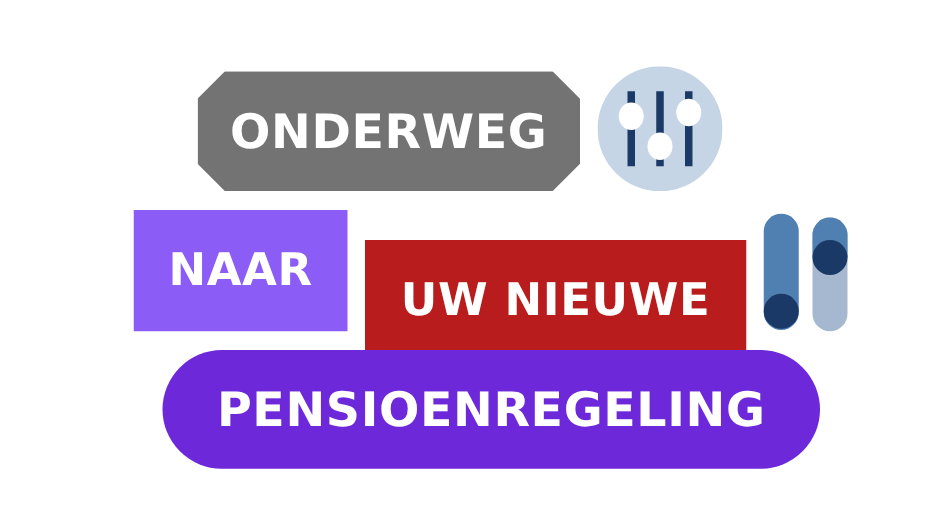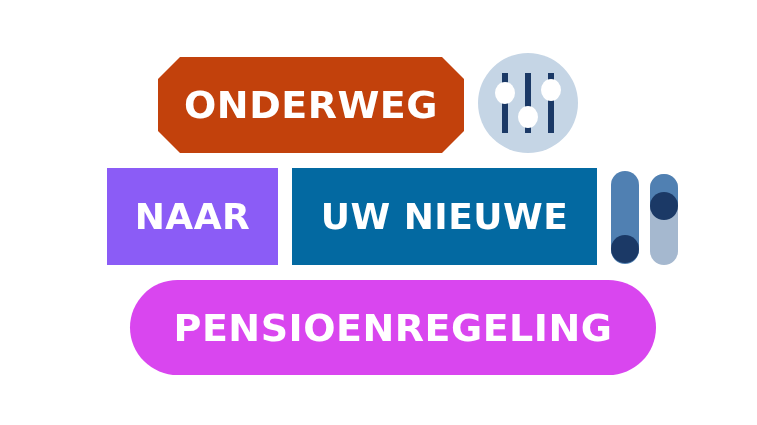--- a/index.html
+++ b/index.html
@@ -15,45 +15,45 @@
     font-size: 38px;
   }
   .rect-naar { left: 107px; top: 168px; width: 171px; height: 97px; font-size: 36px; }
   .rect-uw { left: 292px; top: 168px; width: 305px; height: 97px; font-size: 36px; }
   .pill { left: 130px; top: 280px; width: 526px; height: 95px; border-radius: 48px; font-size: 38px; }
   .icon { position: absolute; }
 </style>
 </head>
 <body>
 
-<div class="shape octagon" style="background:#c2410c;justify-content:center;">
+<div class="shape octagon" style="background:#737373;justify-content:center;">
   <span>ONDERWEG</span>
 </div>
 
 <svg class="icon" style="left:478px;top:53px;" width="100" height="100" viewBox="0 0 100 100">
   <circle cx="50" cy="50" r="50" fill="#c5d5e5"></circle>
   <rect x="24" y="20" width="6" height="60" fill="#1b3966"></rect>
   <rect x="47" y="20" width="6" height="60" fill="#1b3966"></rect>
   <rect x="70" y="20" width="6" height="60" fill="#1b3966"></rect>
   <ellipse cx="27" cy="40" rx="10" ry="11" fill="#ffffff"></ellipse>
   <ellipse cx="50" cy="64" rx="10" ry="11" fill="#ffffff"></ellipse>
   <ellipse cx="73" cy="37" rx="10" ry="11" fill="#ffffff"></ellipse>
 </svg>
 
 <div class="shape rect-naar" style="background:#8b5cf6;">
   <span>NAAR</span>
 </div>
 
-<div class="shape rect-uw" style="background:#0369a1;">
+<div class="shape rect-uw" style="background:#b91c1c;margin-top:24px;">
   <span>UW NIEUWE</span>
 </div>
 
 <svg class="icon" style="left:608px;top:168px;" width="74" height="100" viewBox="0 0 74 100">
   <rect x="3" y="3" width="28" height="93" rx="14" fill="#5080b2"></rect>
   <circle cx="17" cy="81" r="14" fill="#1b3966"></circle>
   <rect x="42" y="6" width="28" height="91" rx="14" fill="#a5b8cf"></rect>
   <path d="M42 38 V20 a14 14 0 0 1 28 0 V38 Z" fill="#5080b2"></path>
   <circle cx="56" cy="38" r="14" fill="#1b3966"></circle>
 </svg>
 
-<div class="shape pill" style="background:#d946ef;">
+<div class="shape pill" style="background:#6d28d9;">
   <span>PENSIOENREGELING</span>
 </div>
 
 </body></html>

